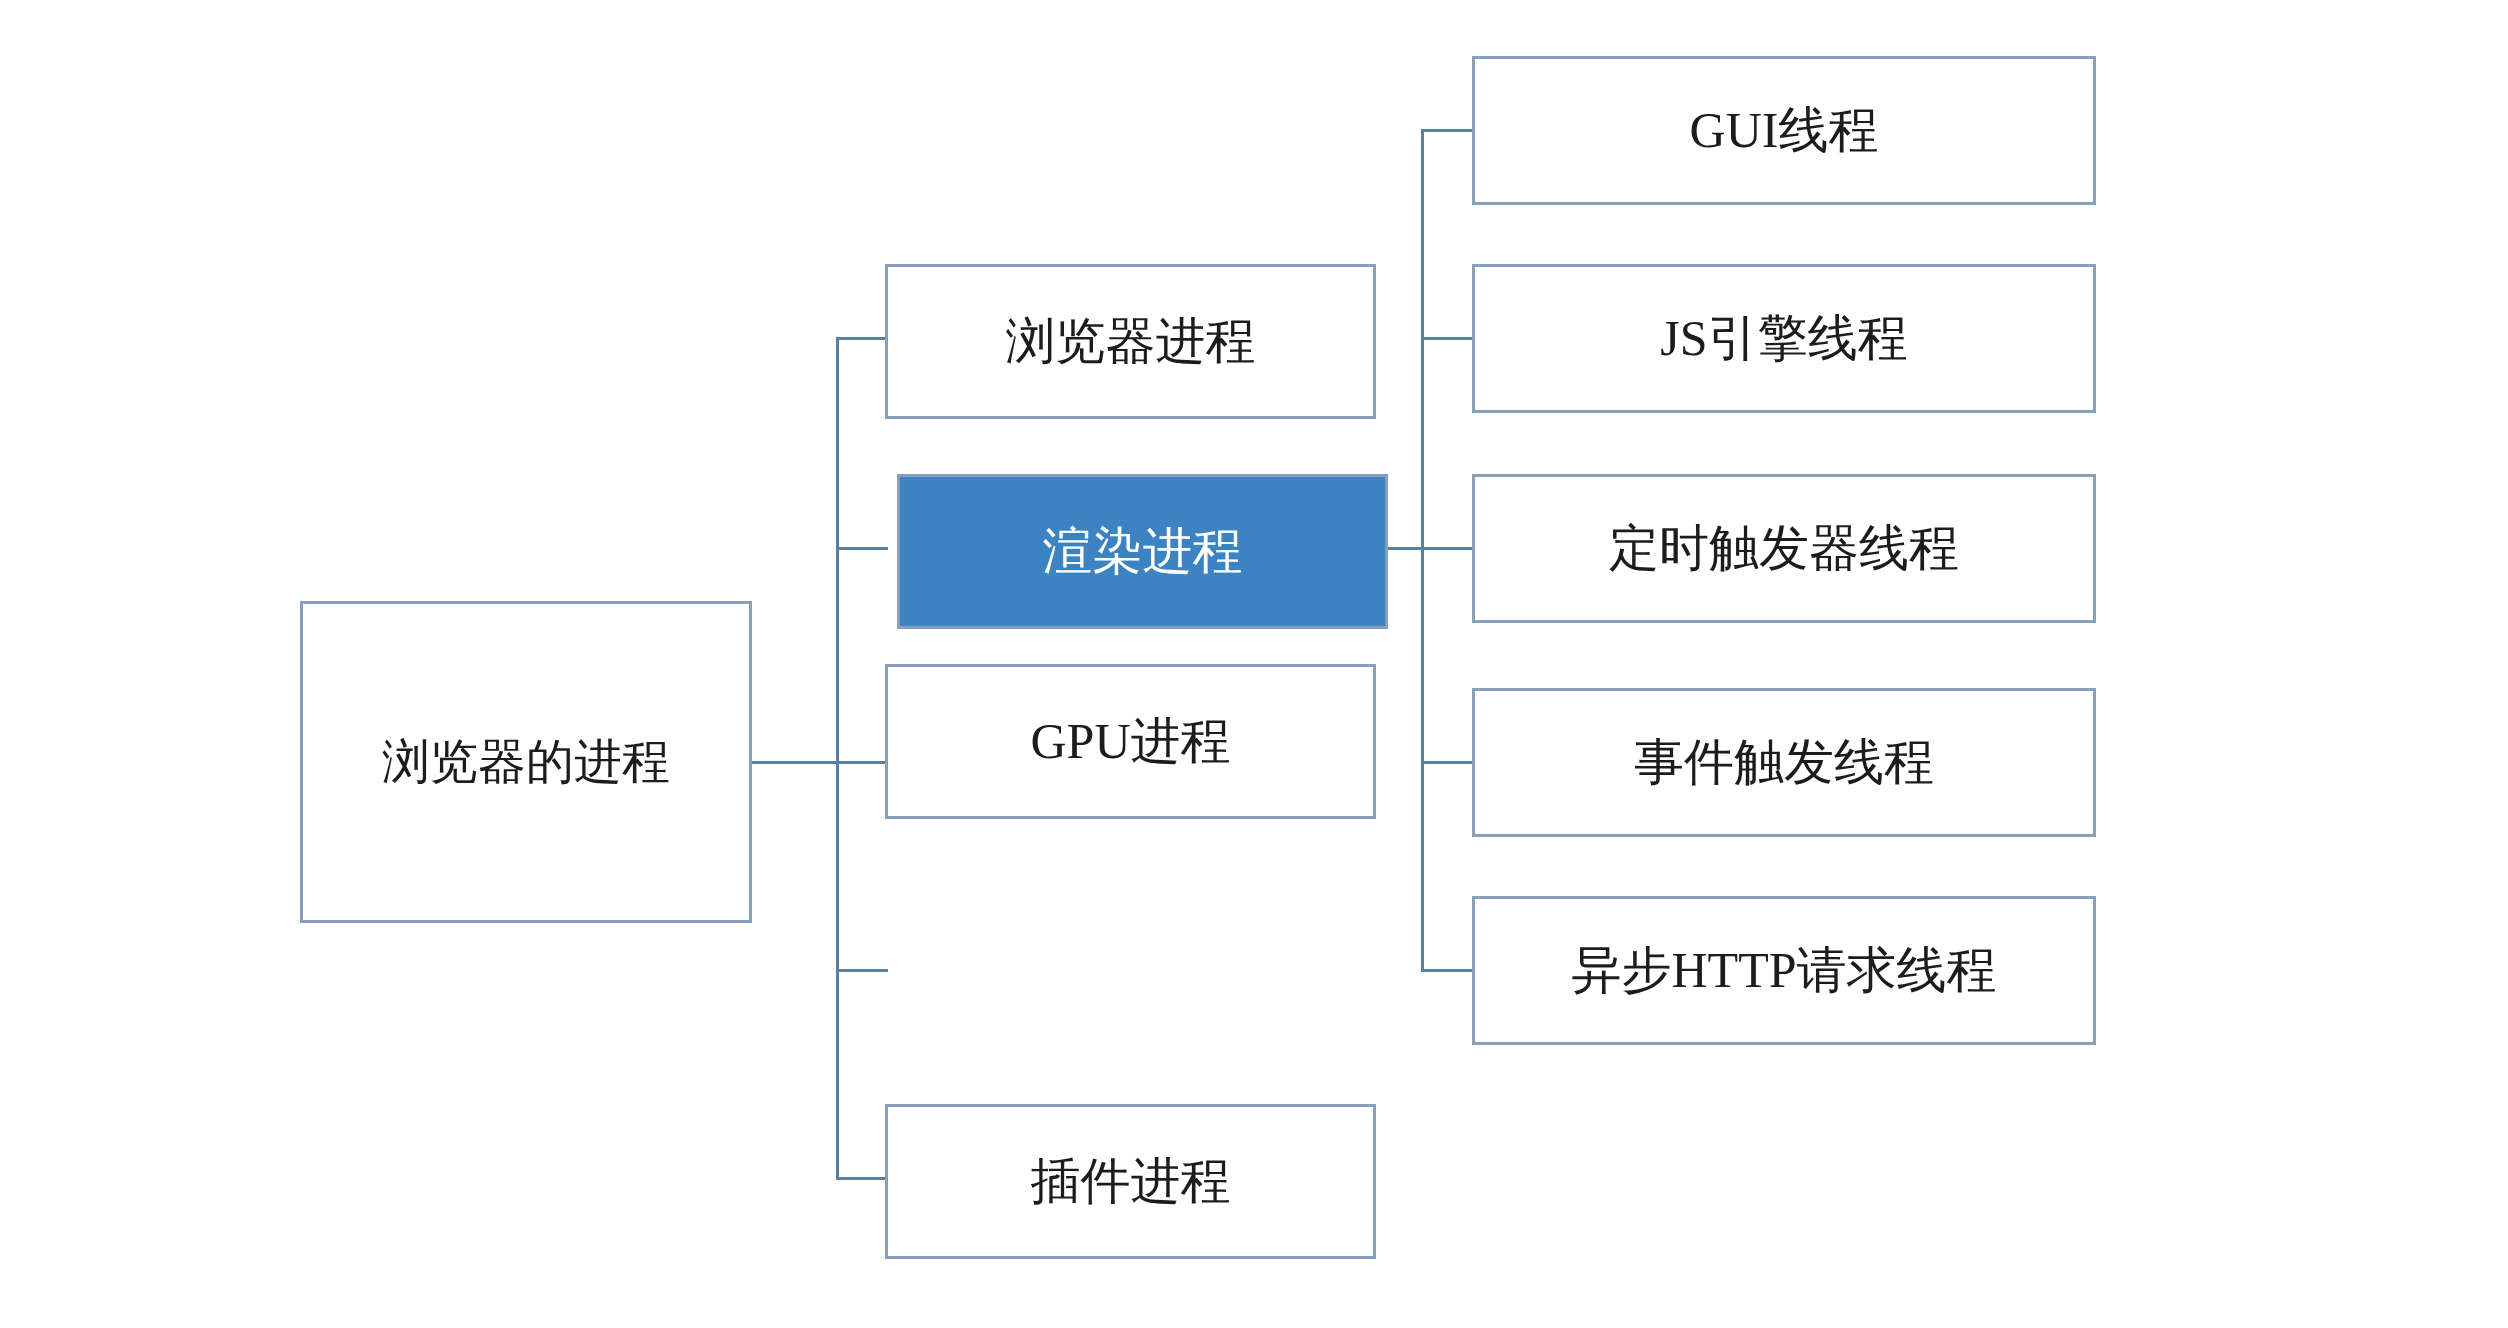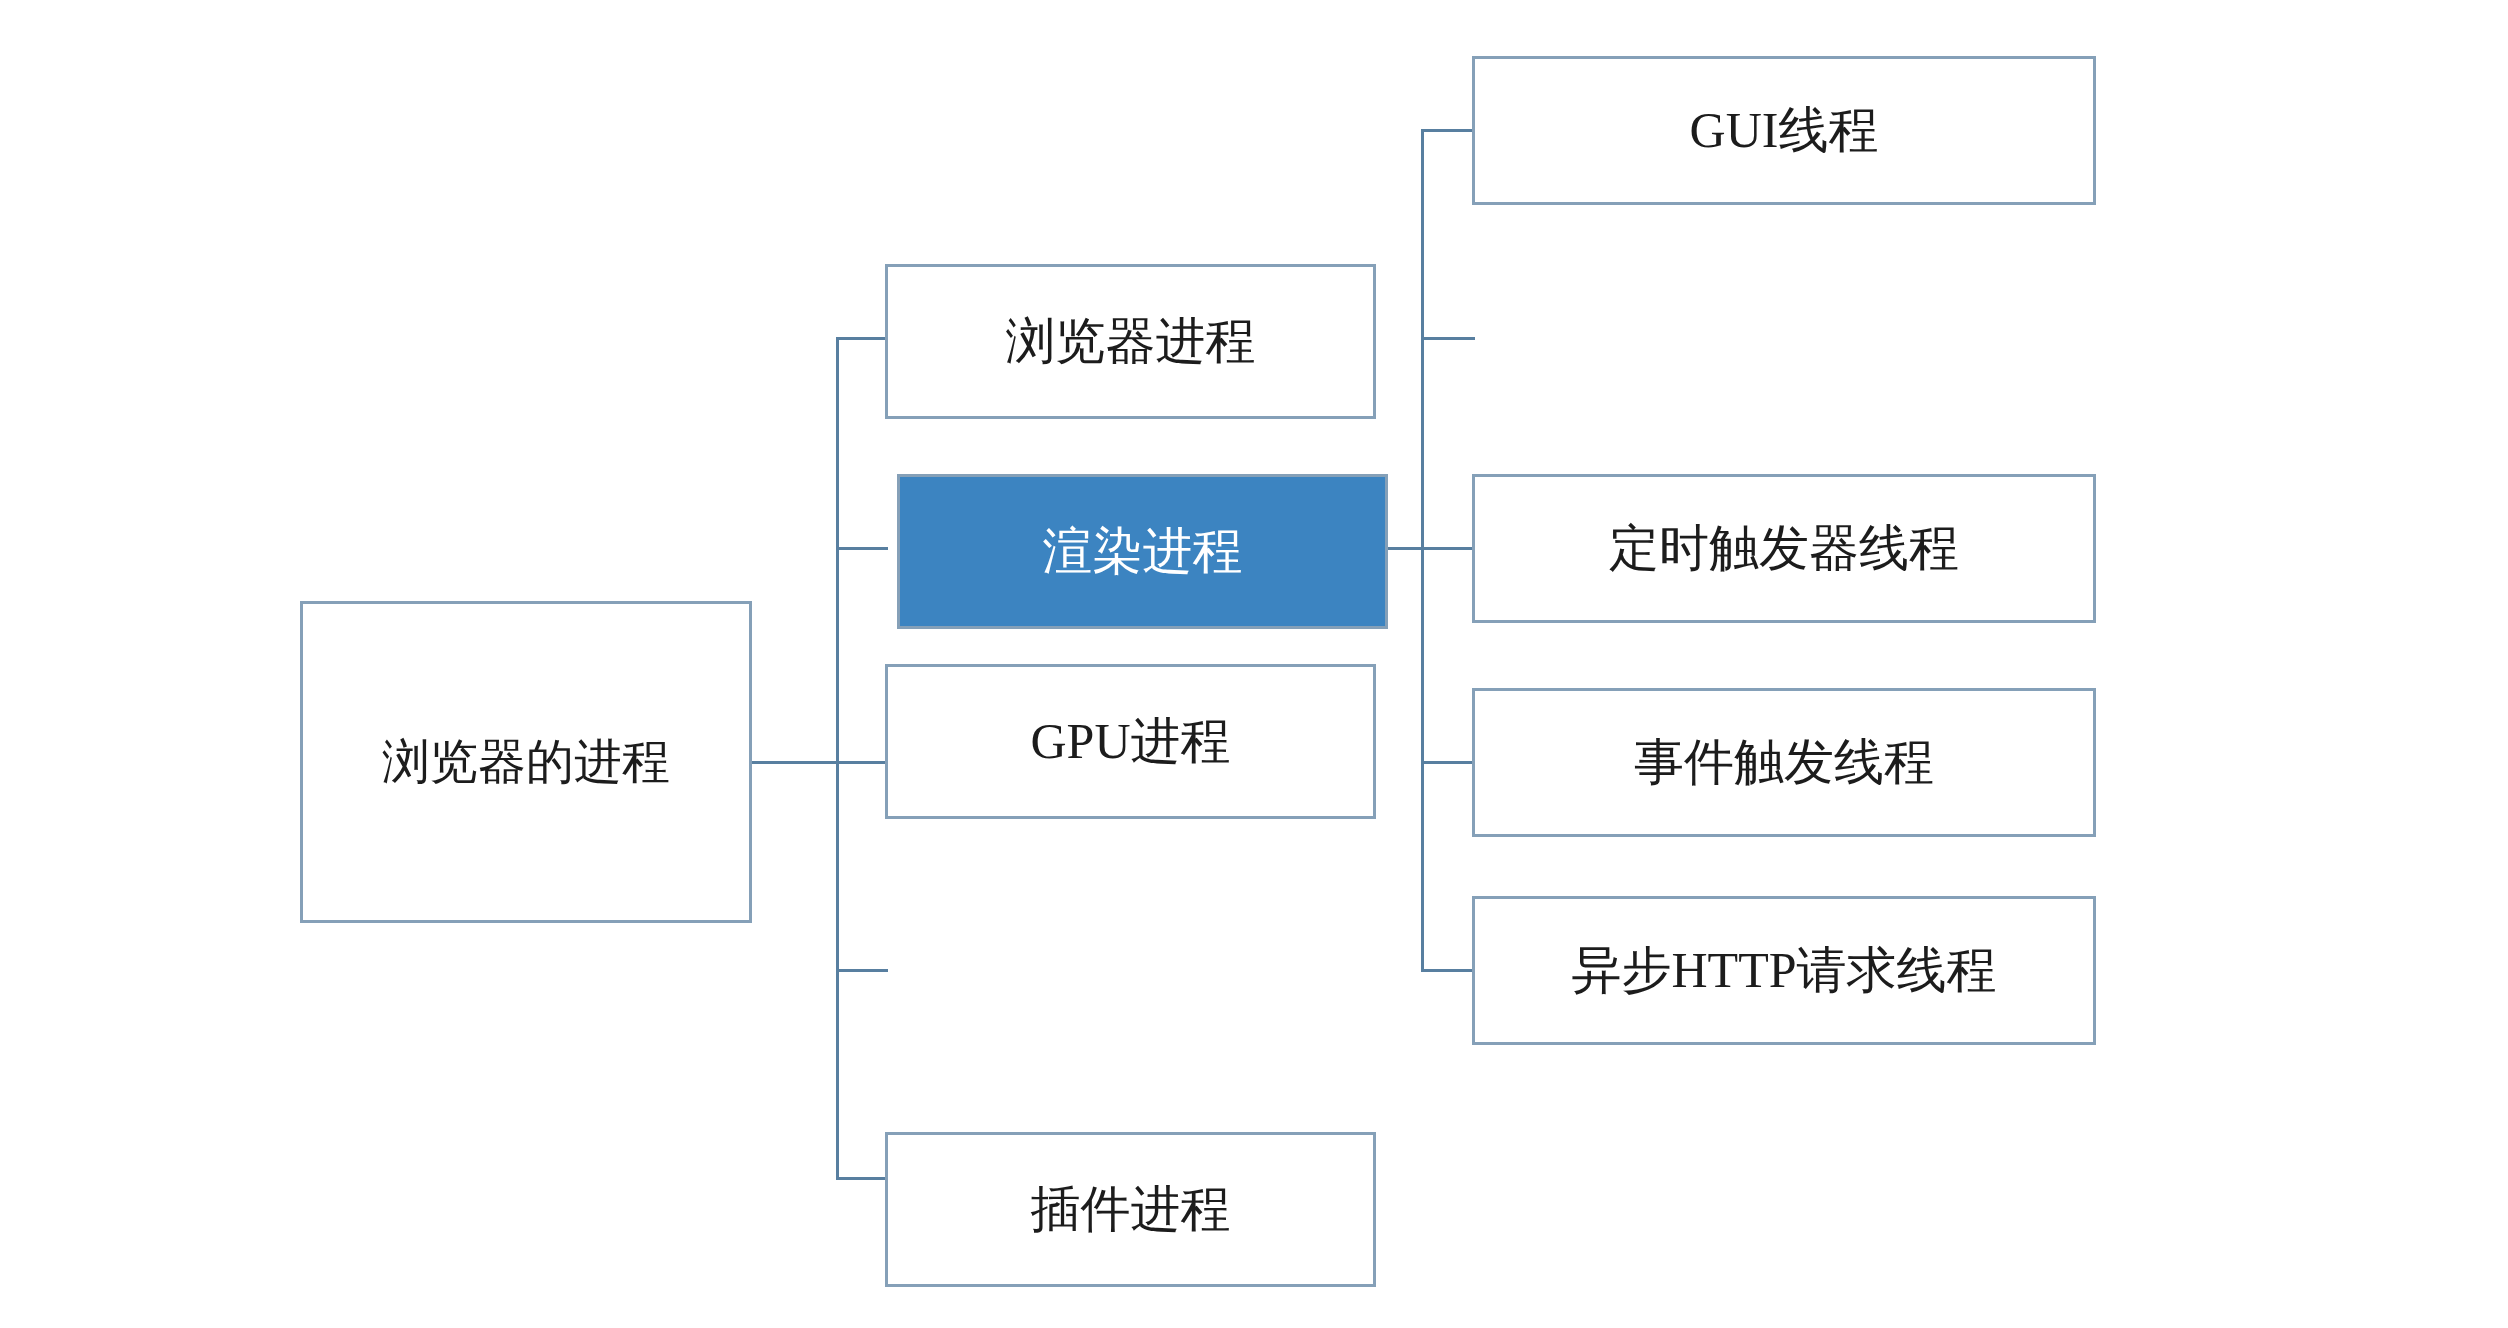--- a/index.html
+++ b/index.html
@@ -38,21 +38,21 @@
     font-size:48px;
     line-height:100px;
   }
   .node.highlight{
     background:var(--highlight-fill);
     color:var(--highlight-text);
     margin-left:12px;
   }
   
   .m{left:885px;width:491px;height:155px;}
-  .m0{top:264px;} .m1{top:474px;} .m2{top:664px;} .m3{top:896px;} .m4{top:1132px;}
+  .m0{top:264px;} .m1{top:474px;} .m2{top:664px;} .m3{top:896px;} .m4{top:1104px;}
   
   .r{left:1472px;width:624px;height:149px;}
   .r0{top:56px;} .r1{top:264px;} .r2{top:474px;} .r3{top:688px;} .r4{top:896px;}
   
   .hline{position:absolute;height:3px;background:var(--connector);}
   .vline{position:absolute;width:3px;background:var(--connector);}
   .v-left-trunk{left:836px;top:337px;height:843px;}
   .v-right-trunk{left:1421px;top:129px;height:843px;}
   .h-root{left:752px;top:761px;width:136px;}
   .h-m0{left:836px;top:337px;width:52px;}
@@ -96,20 +96,23 @@
   <div class="node m m2">
     <span>GPU进程</span>
   </div>
   <div class="node m m4">
     <span>插件进程</span>
   </div>
 
   <div class="node r r0">
     <span>GUI线程</span>
   </div>
+  <div class="node r r1">
+    <span>JS引擎线程</span>
+  </div>
   <div class="node r r2">
     <span>定时触发器线程</span>
   </div>
   <div class="node r r3">
     <span>事件触发线程</span>
   </div>
   <div class="node r r4">
     <span>异步HTTP请求线程</span>
   </div>
 

